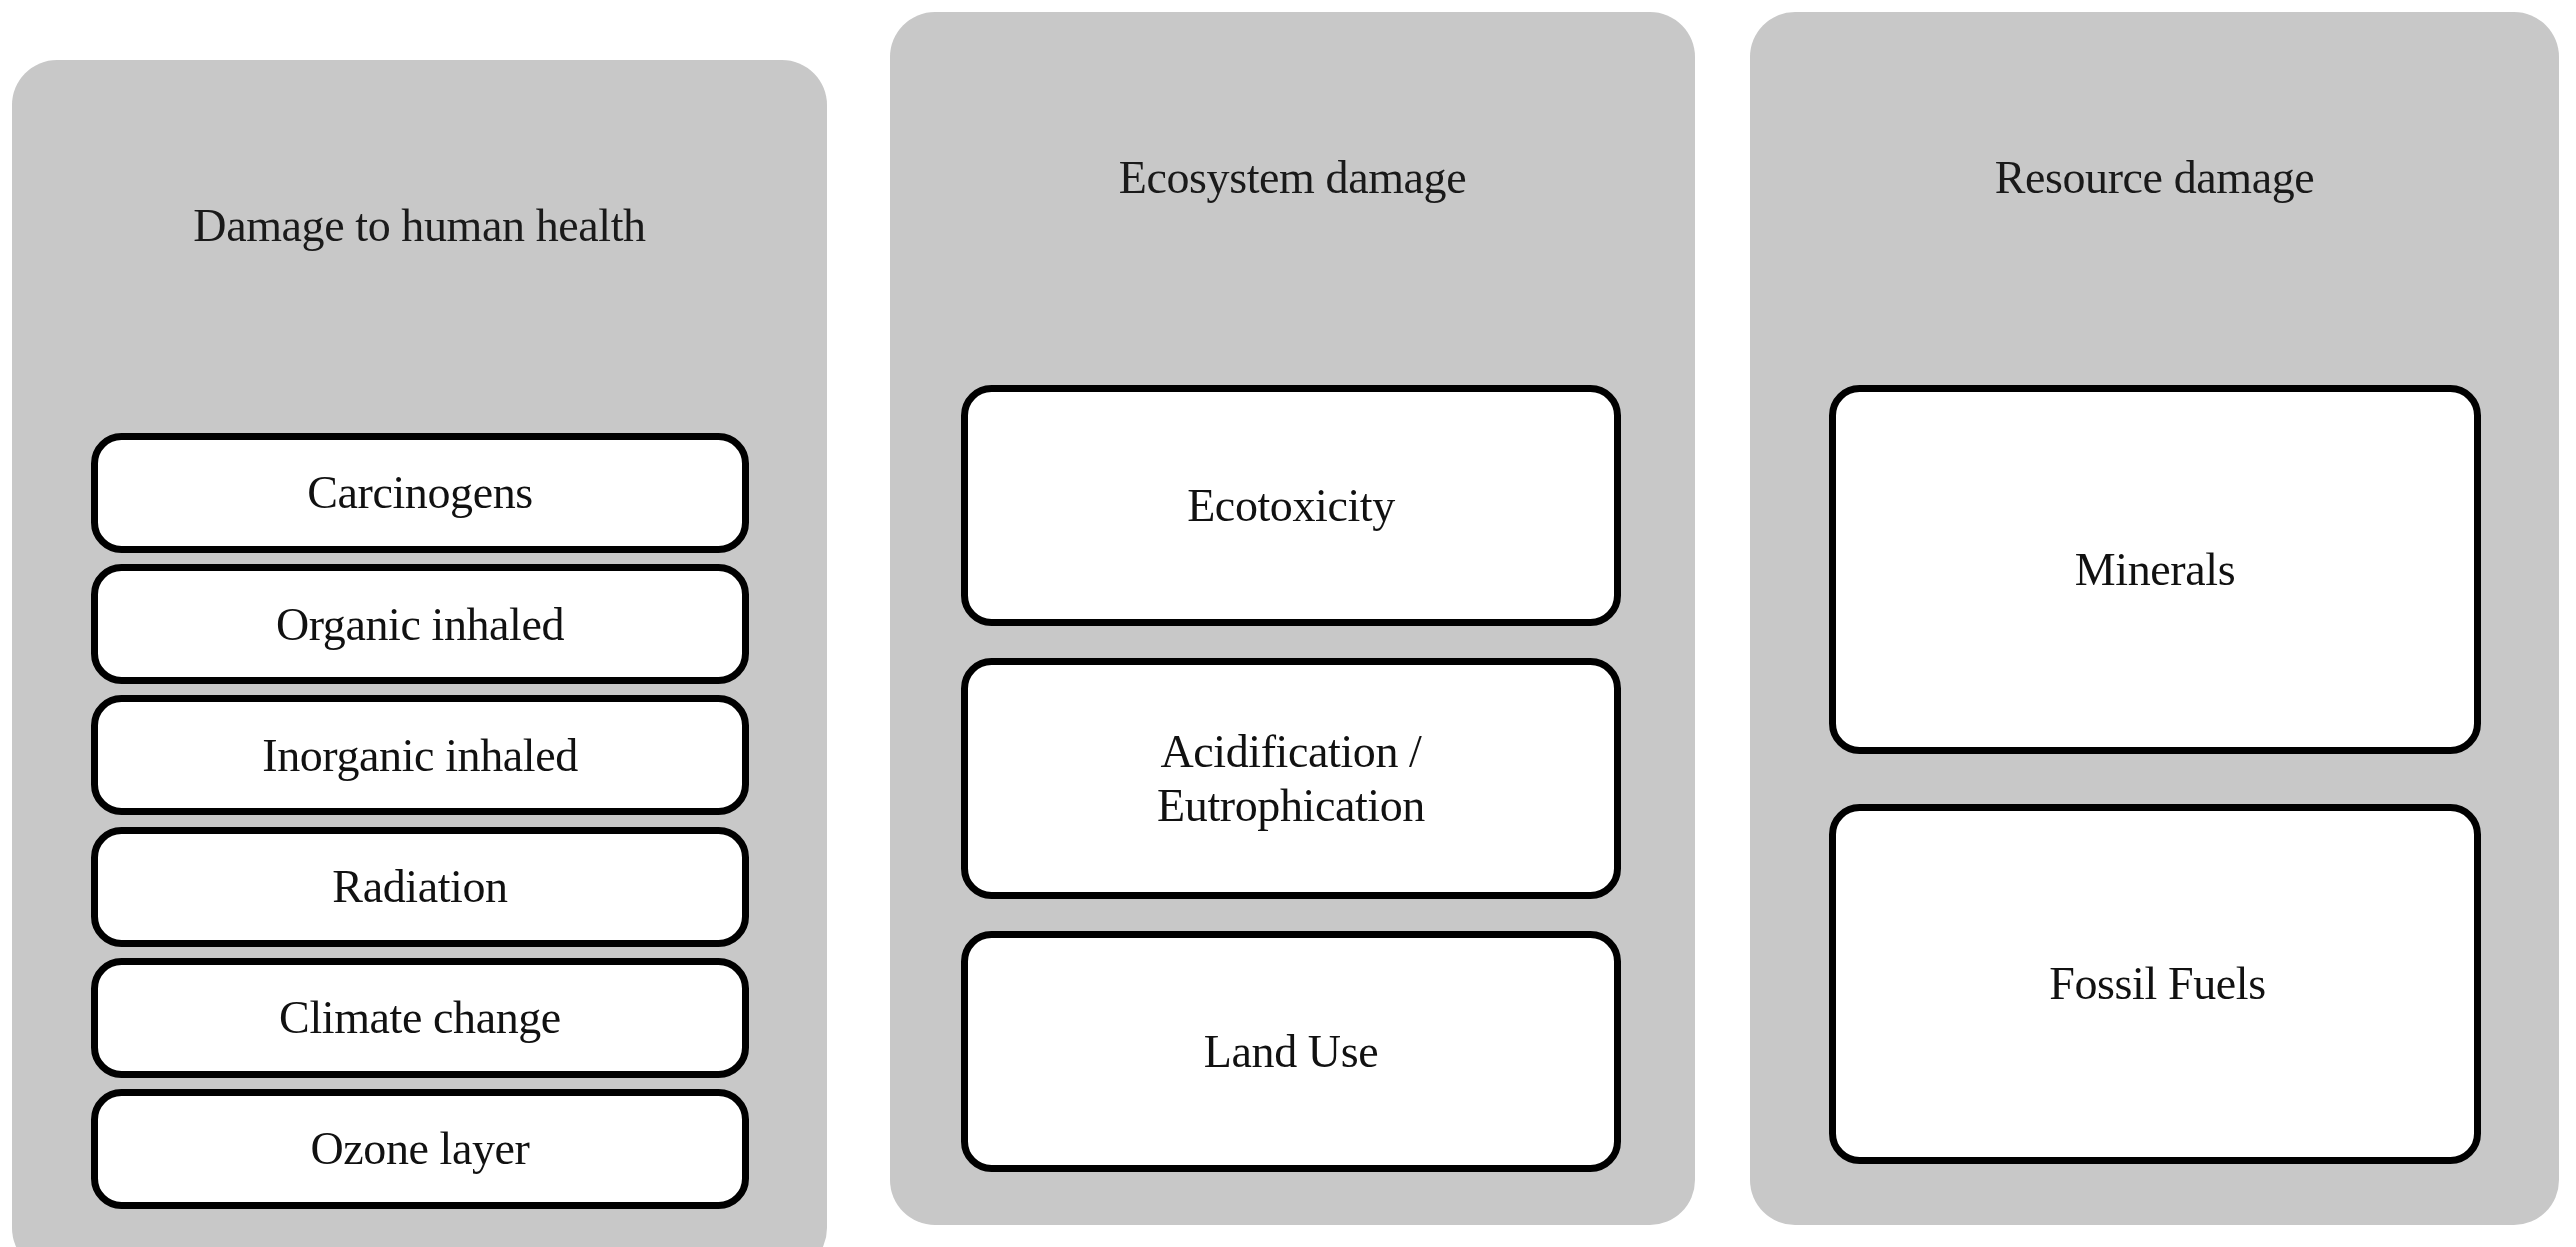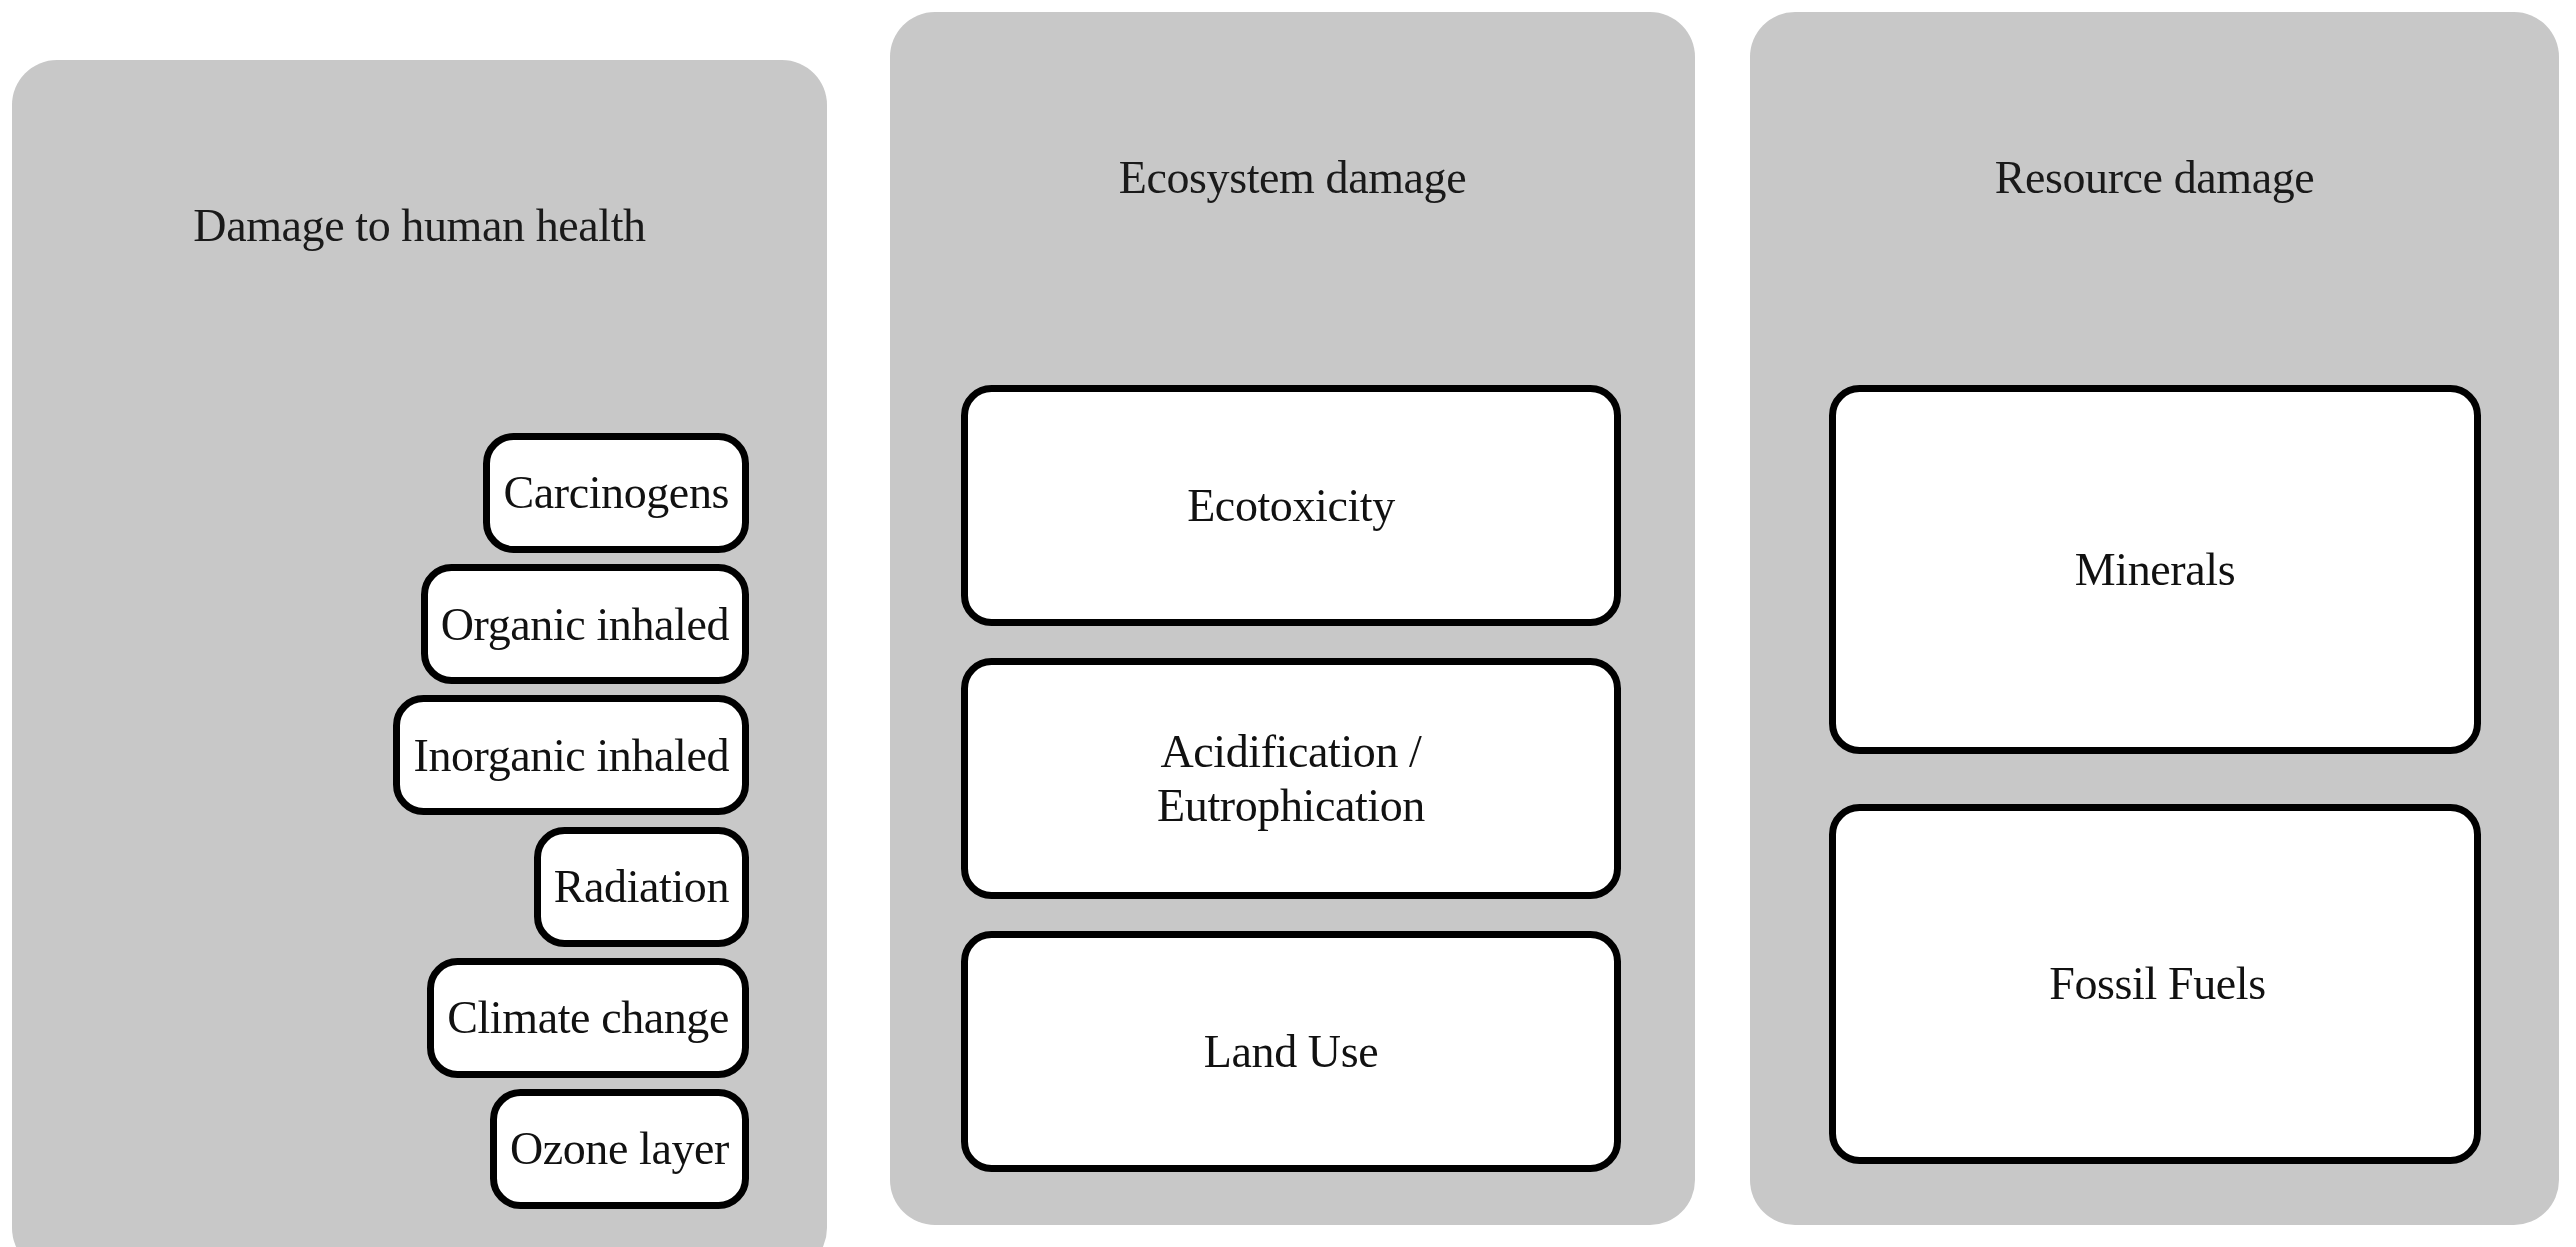--- a/index.html
+++ b/index.html
@@ -65,21 +65,21 @@
     justify-content: center;
     text-align: center;
     font-size: 46px;
     line-height: 1.16;
     color: #111111;
     letter-spacing: -0.4px;
     padding: 0 13px;
   }
 
   
-  .panel-1 .box-stack { left: 79px; width: 658px; align-items: flex-end; }
+  .panel-1 .box-stack { left: 79px; width: 658px; }
   .panel-1 .box { height: 120px; margin-bottom: 11.2px; }
   .panel-1 .box:last-child { margin-bottom: 0; }
 
   
   .panel-2 .box-stack { left: 71px; width: 660px; }
   .panel-2 .box { height: 241px; margin-bottom: 32px; padding-left: 13px; }
   .panel-2 .box:last-child { margin-bottom: 0; font-family: Liberation Serif, serif; }
 
   
   .panel-3 .box-stack { left: 79px; width: 652px; }

